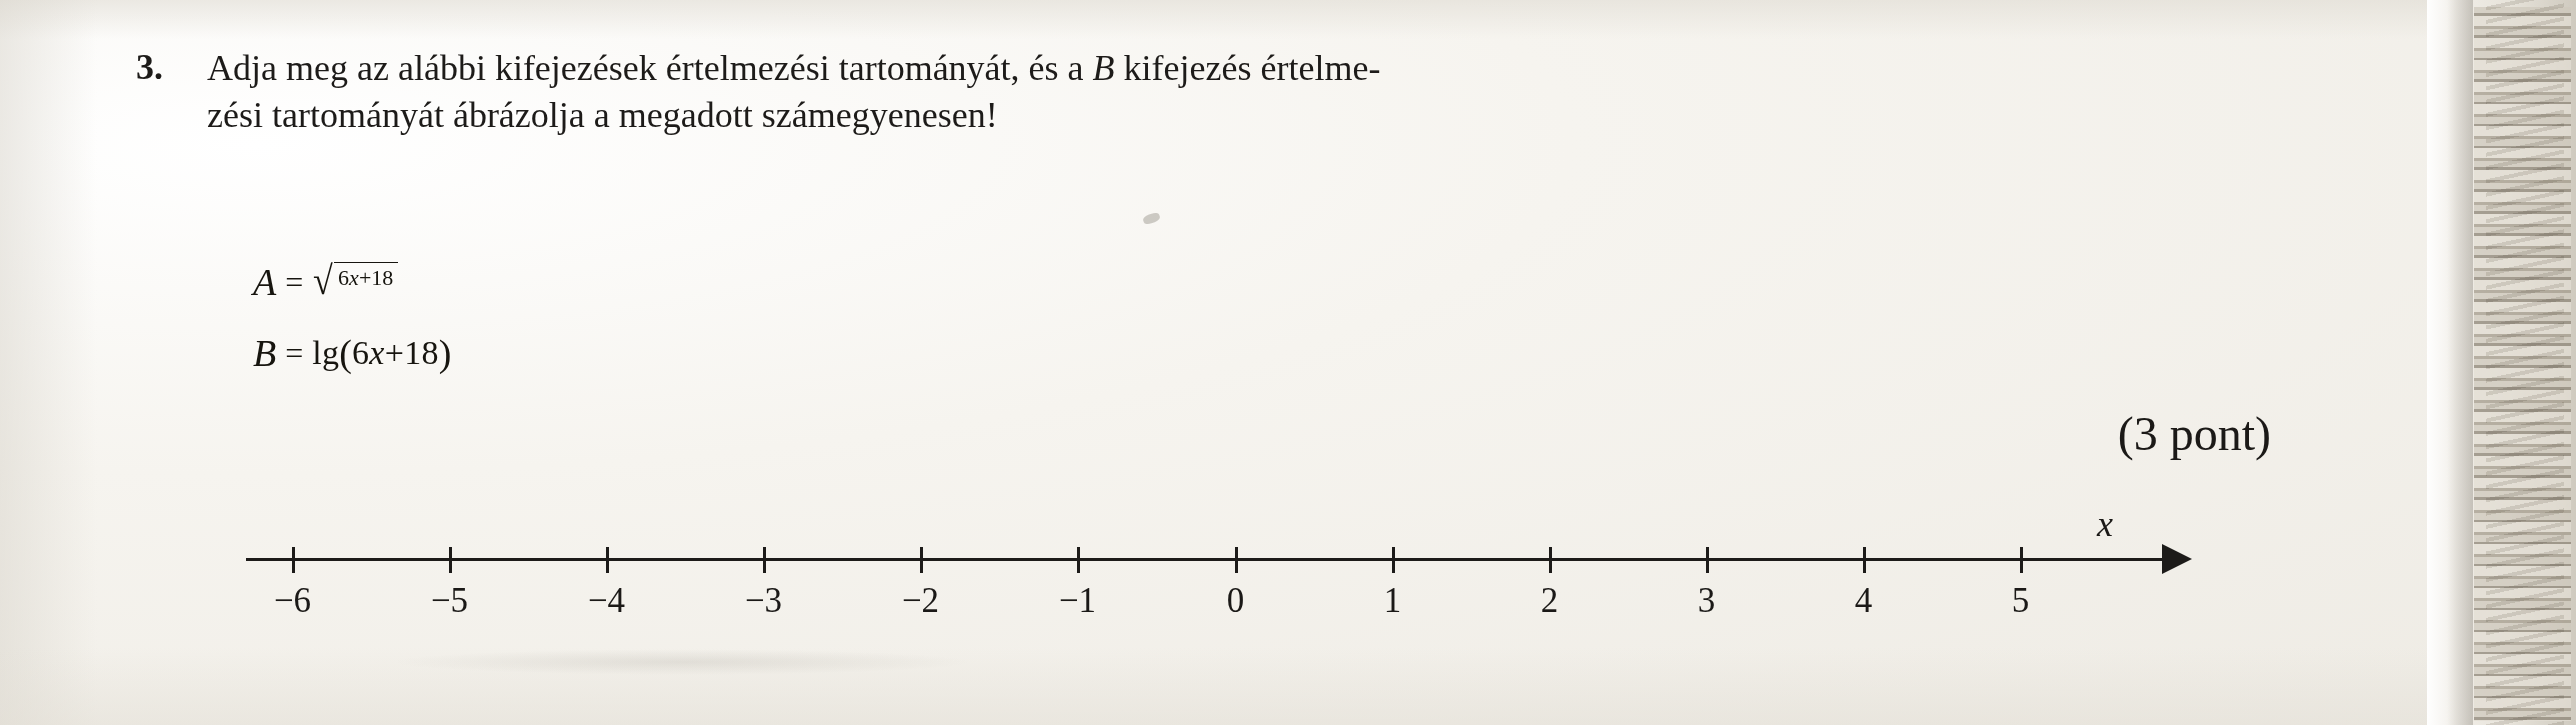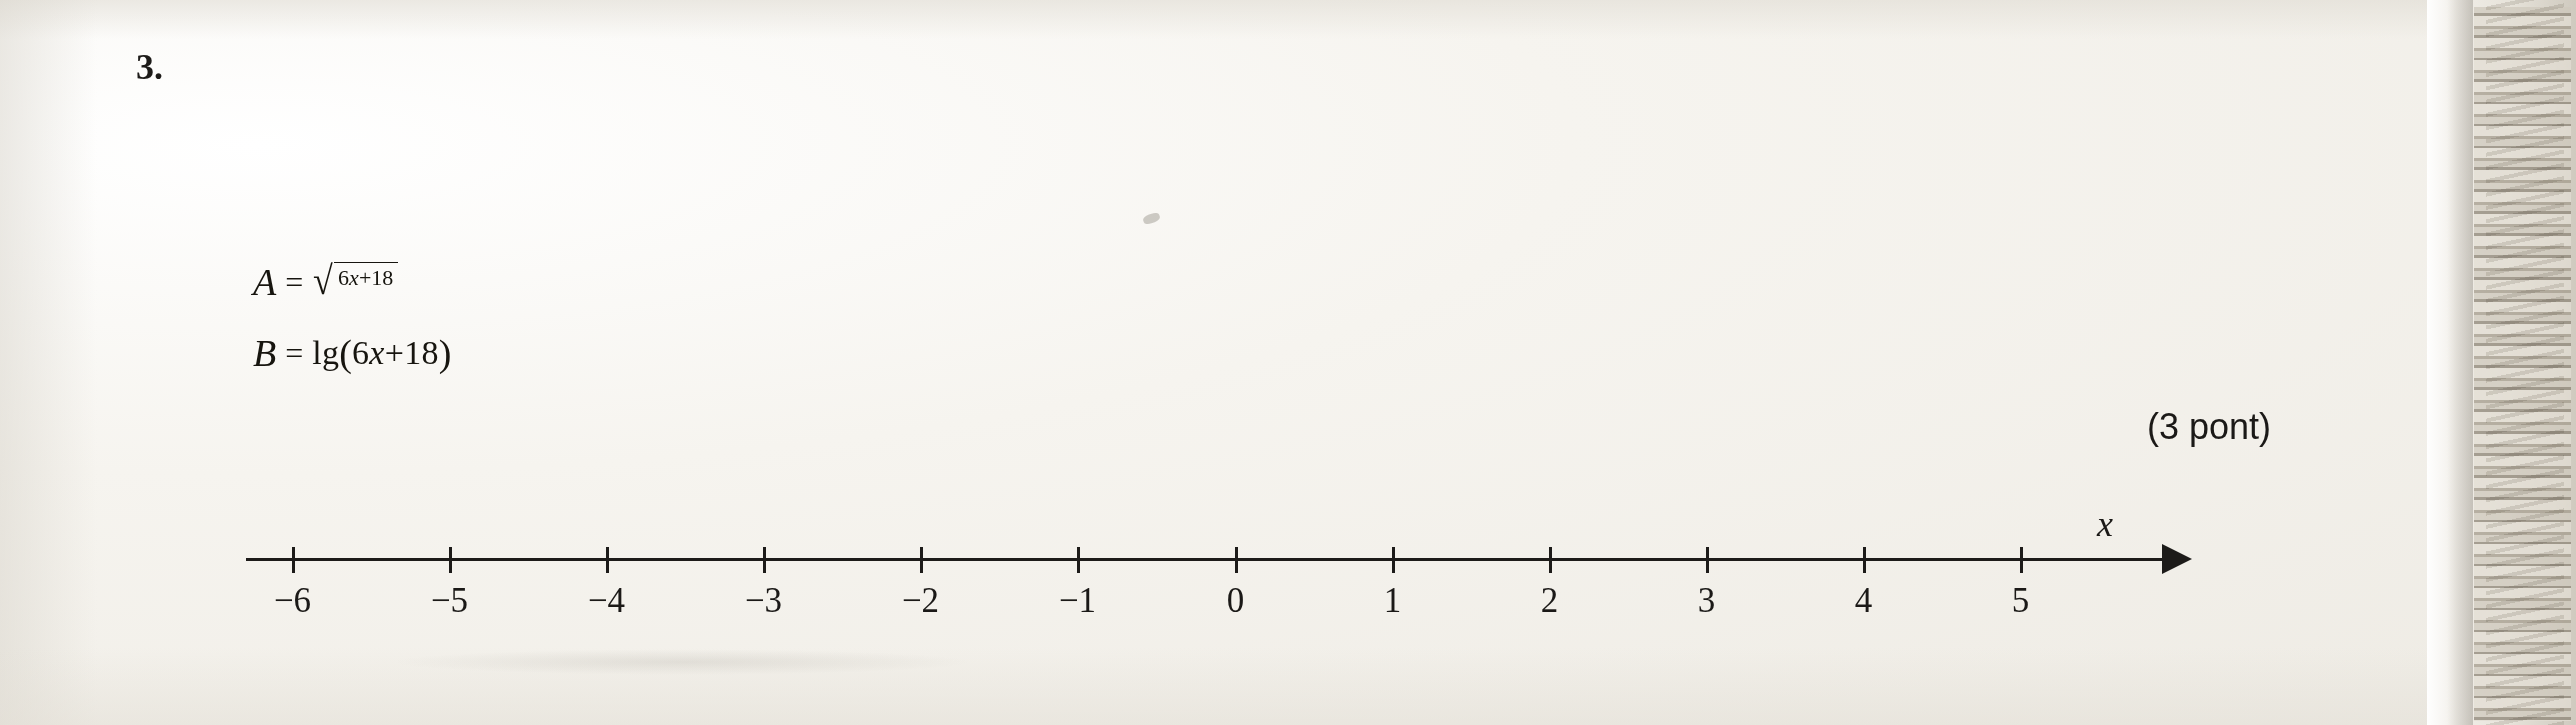--- a/index.html
+++ b/index.html
@@ -172,22 +172,22 @@
   }
   .paren {
     font-size: 38px;
   }
 
   
   .points {
     position: absolute;
     right: 305px;
     top: 406px;
-    font-family: Liberation Sans, sans-serif;
-    font-size: 36px;
+    font-family: Liberation Serif, serif;
+    font-size: 48px;
     color: #1b1917;
   }
 
   
   .numline-wrap {
     position: absolute;
     left: 214px;
     top: 500px;
     width: 2025px;
     height: 143px;
@@ -259,20 +259,24 @@
   <div class="paper-shade-top"></div>
   <div class="paper-shade-left"></div>
   <div class="paper-shade-bottom"></div>
 
   <div class="smudge1"></div>
   <div class="smudge2"></div>
 
   <div class="problem">
     <div class="prob-head">
       <div class="prob-num">3.</div>
+      <div class="prob-text">
+        <span>Adja meg az alábbi kifejezések értelmezési tartományát, és a </span><span class="ital">B</span><span> kifejezés értelme-</span><br>
+        <span>zési tartományát ábrázolja a megadott számegyenesen!</span>
+      </div>
     </div>
   </div>
 
   <div class="formulas">
 
     <div class="formula">
       <span class="var-it">A</span>
       <span class="eqsign">=</span>
       <span class="radical">
         <span class="rsym">√</span>

